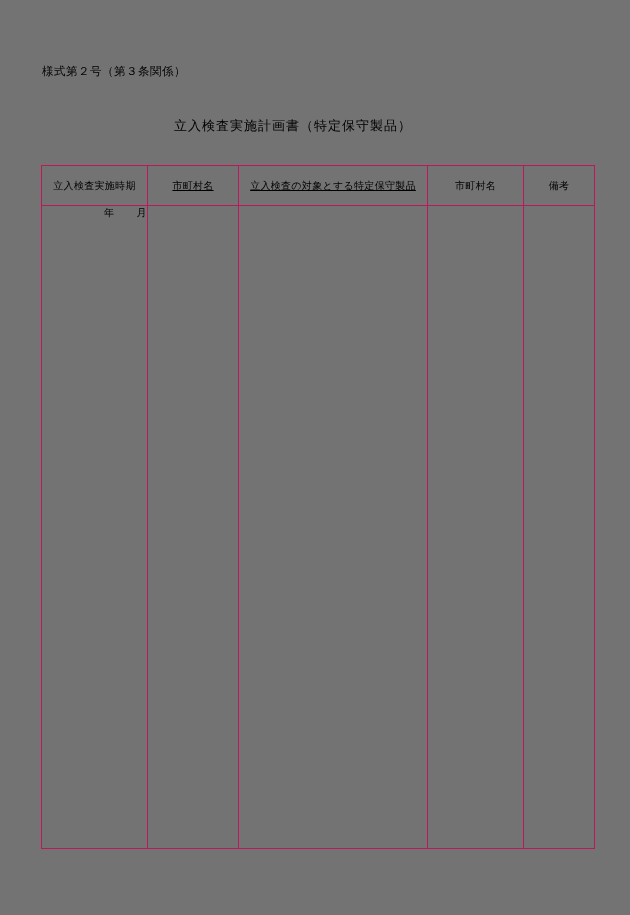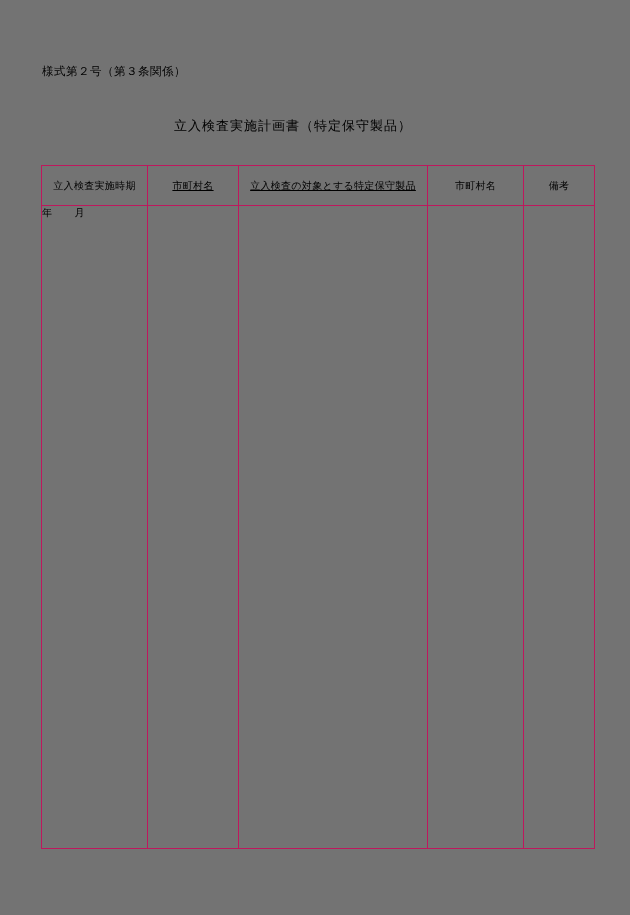--- a/index.html
+++ b/index.html
@@ -73,21 +73,21 @@
     height: 642px;
   }
   .col-1 { width: 105px; }
   .col-2 { width: 90px; text-decoration: underline; }
   .col-3 { width: 188px; text-decoration: underline; }
   .col-4 { width: 95px; }
   .col-5 { width: 70px; }
   .cell-period {
     font-size: 11px;
     padding-top: 18px;
-    text-align: left;
+    text-align: right;
     letter-spacing: 0.5px;
   }
   .cell-period .yr { margin-right: 22px; }
   .cell-blank { }
   .hdr-long {
     font-size: 10px;
     letter-spacing: 0;
   }
 </style>
 </head>

